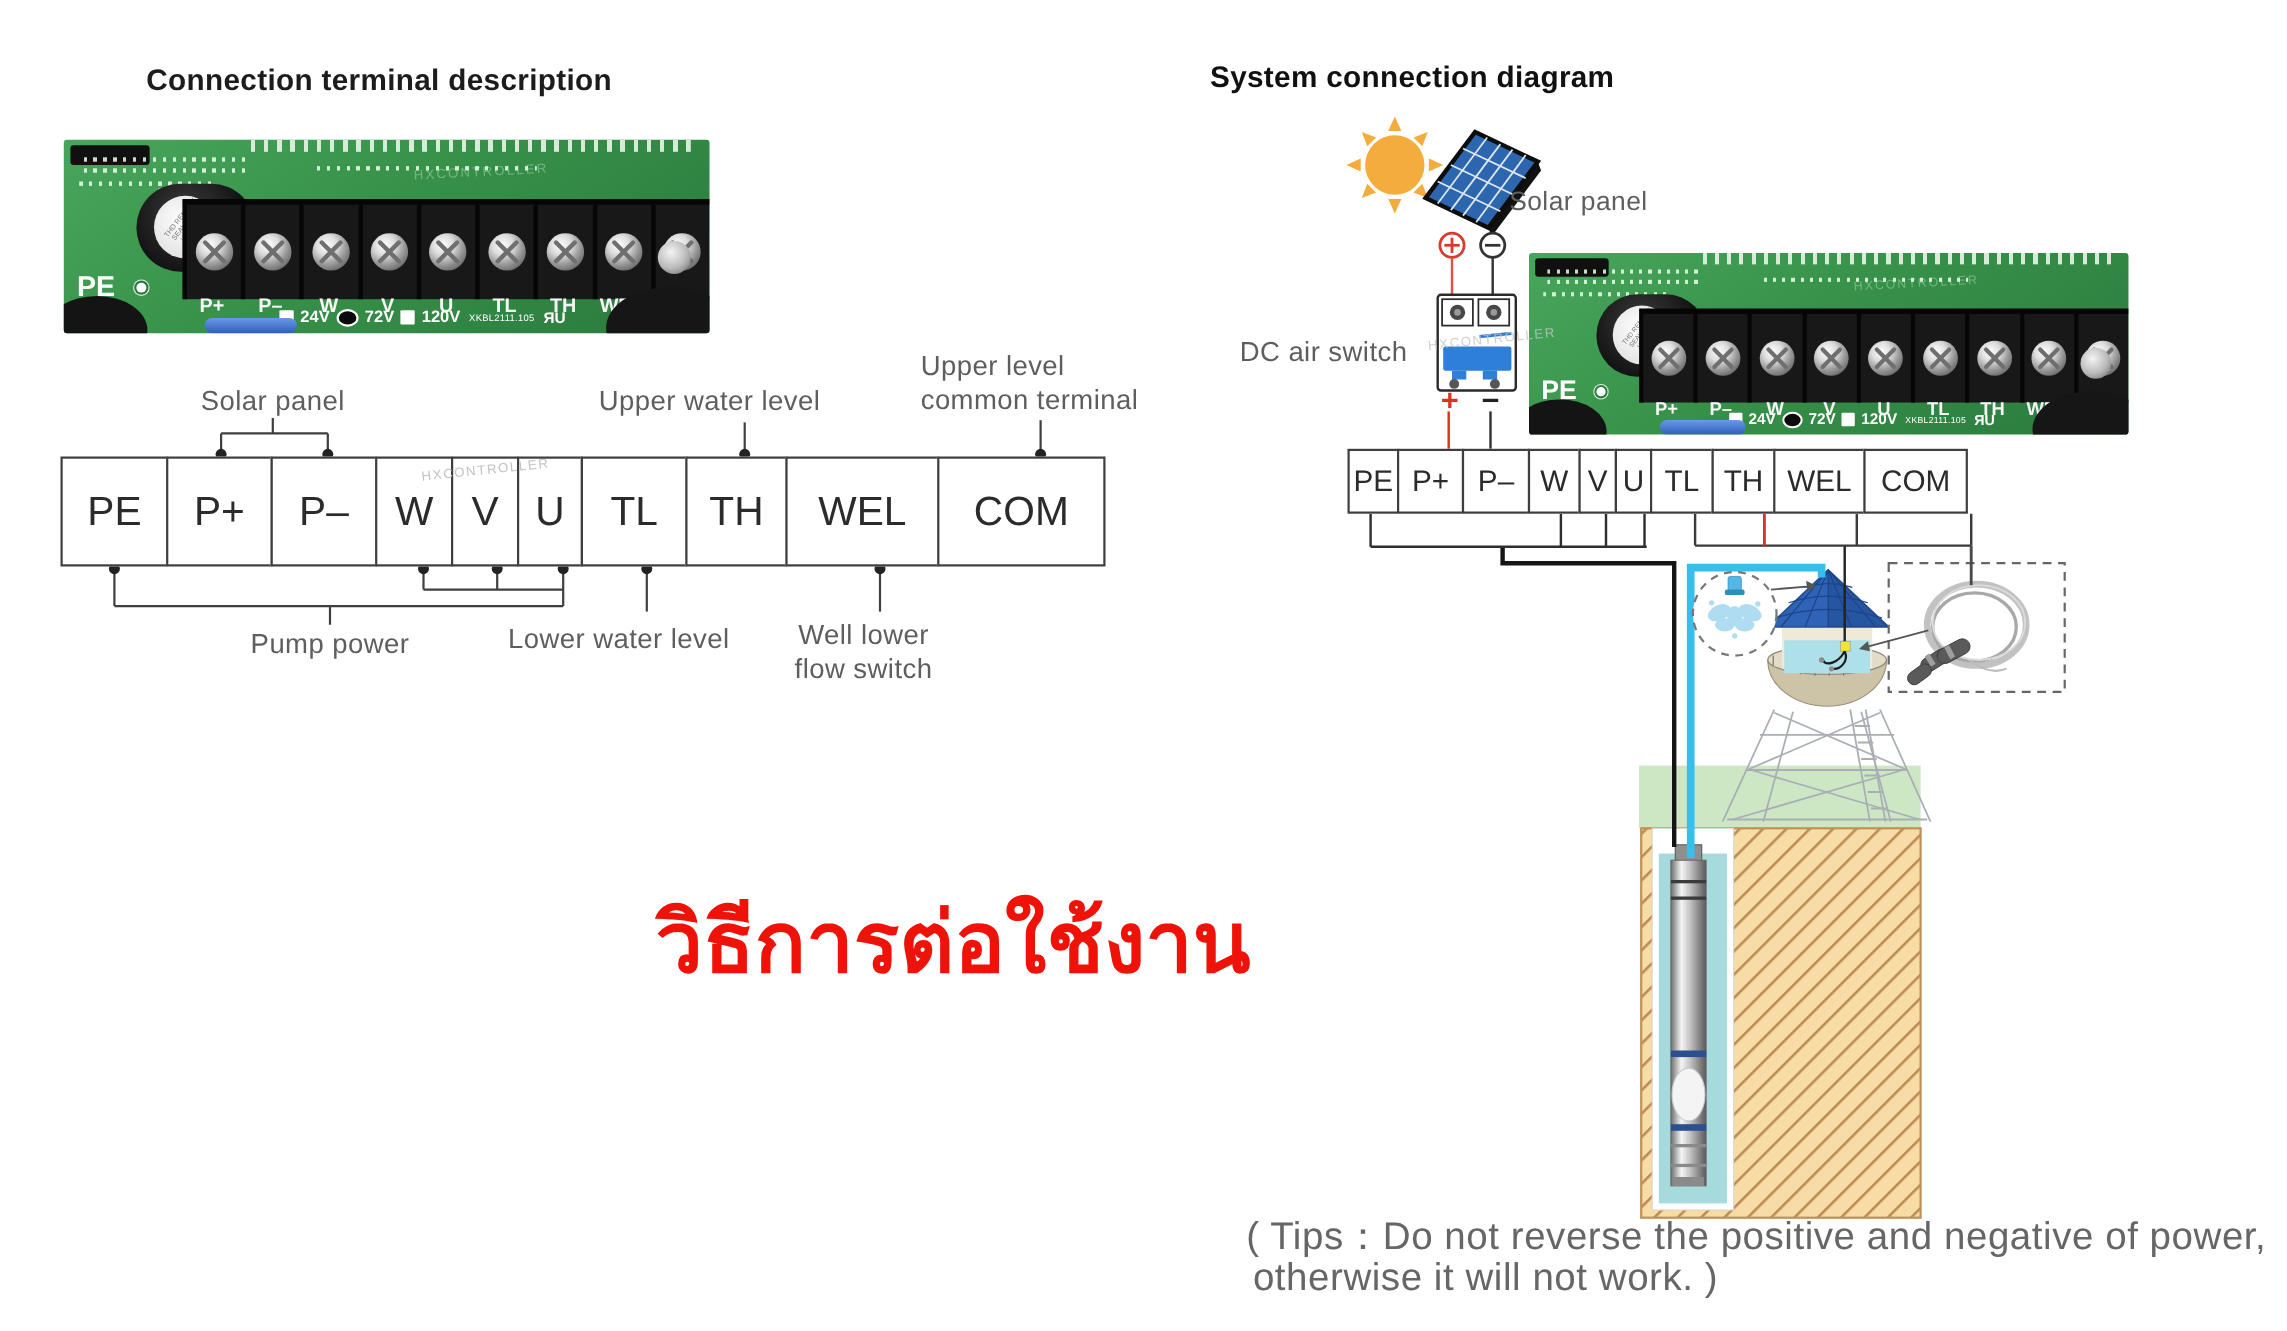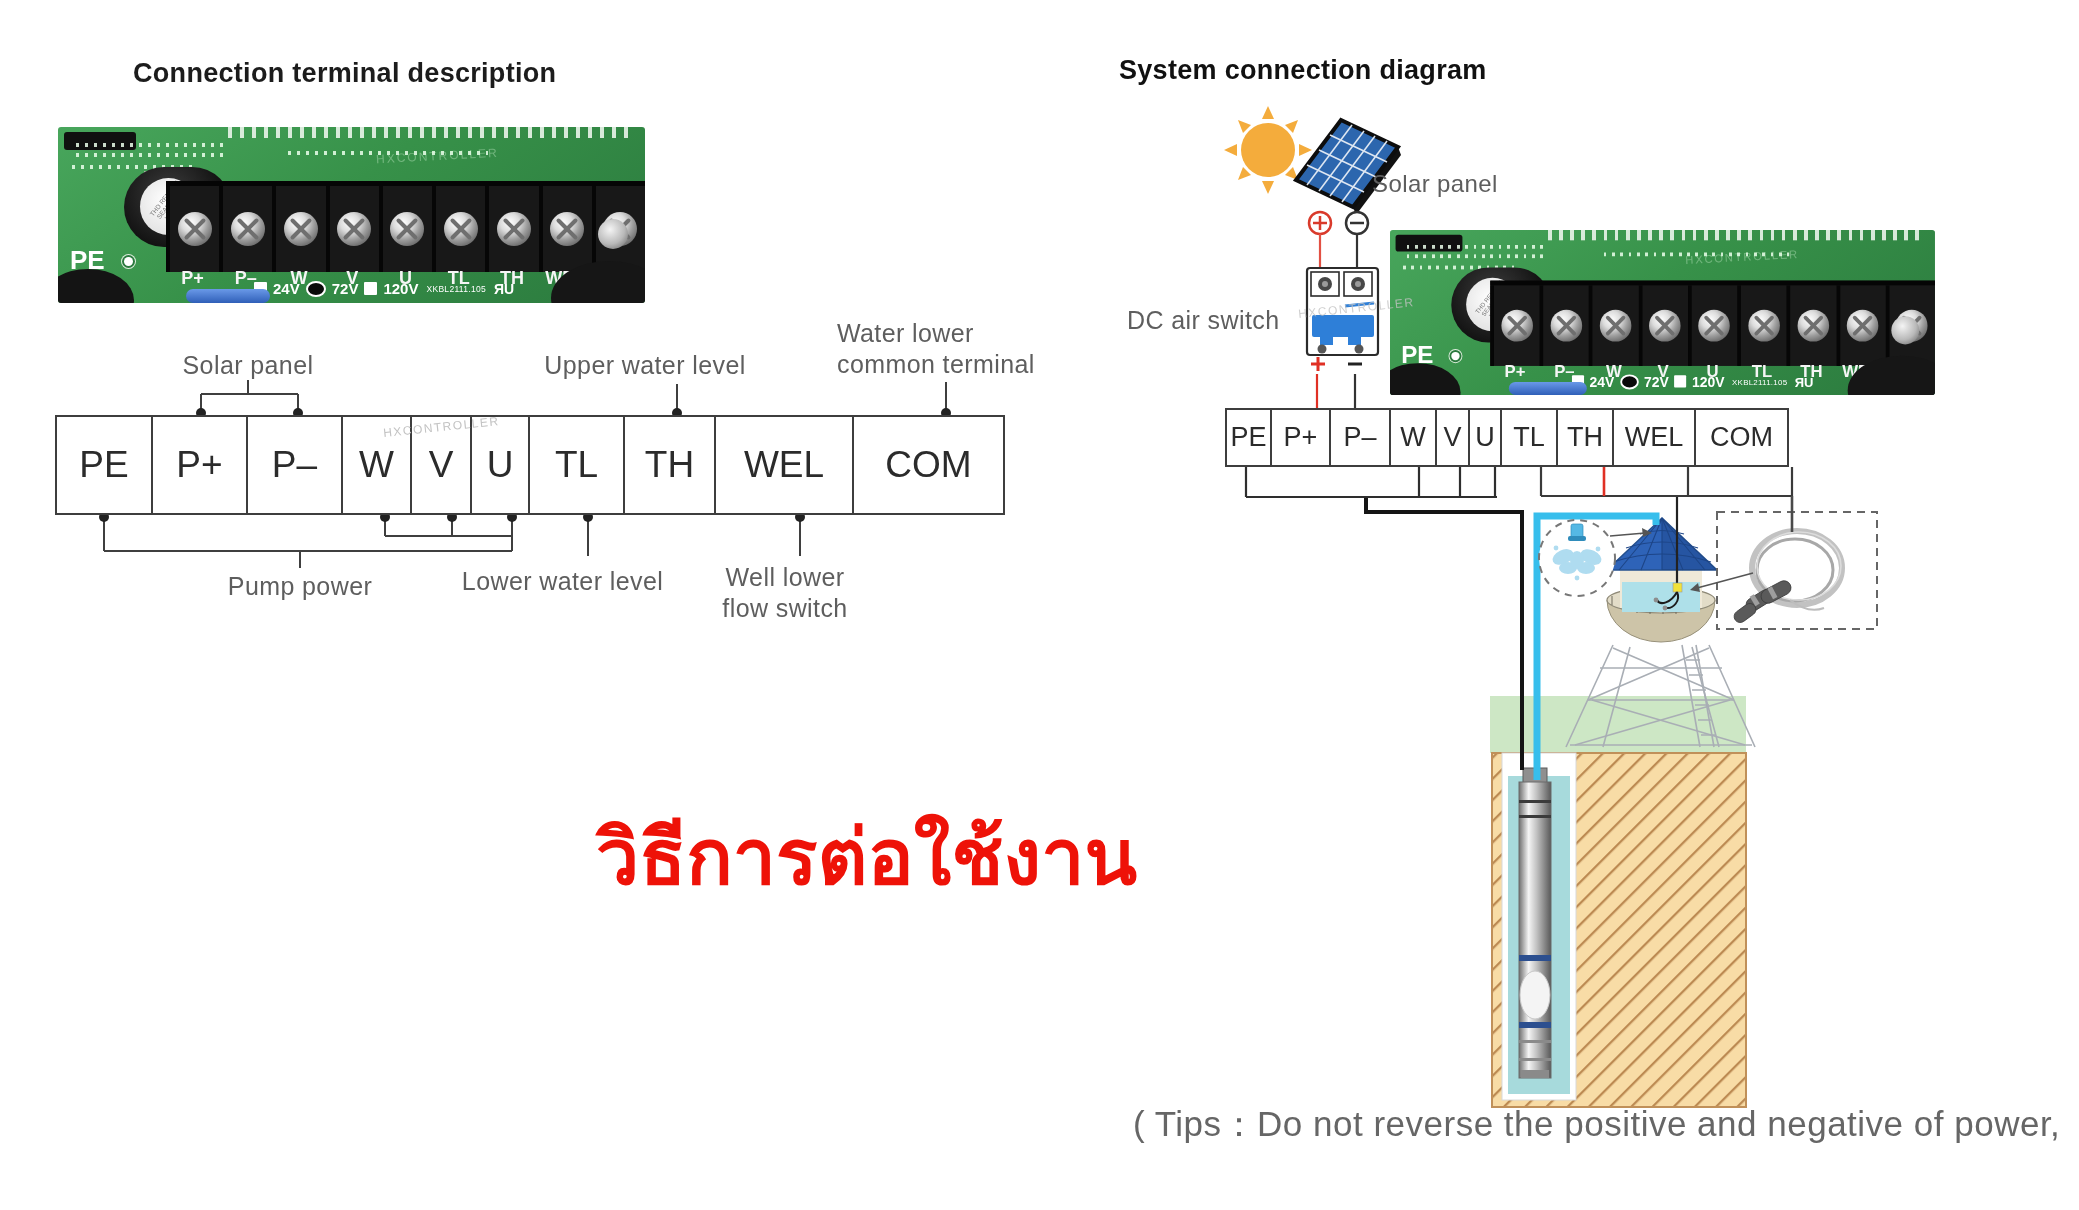--- a/index.html
+++ b/index.html
@@ -63,21 +63,21 @@
             background:linear-gradient(#6a99e8,#2f5fb8);}
   .pcbwm{position:absolute;left:318px;top:22px;color:rgba(225,255,225,.34);font-size:12px;
          letter-spacing:2px;transform:rotate(-3deg);}
 </style>
 </head>
 <body>
 
 <div class="stage">
 
   <div class="abs title" style="left:105px;top:58px;margin-left:28px;">Connection terminal description</div>
-  <div class="abs title" style="left:1100px;top:55px;color:#111;margin-left:19px;">System connection diagram</div>
+  <div class="abs title" style="left:1100px;top:55px;color:#111;">System connection diagram</div>
 
   <div class="pcb" style="left:58px;top:127px;">
     <div class="chiprect"></div>
     <div class="pins" style="left:170px;width:400px;"></div>
     <div class="dotrow" style="left:18px;top:16px;width:150px;"></div>
     <div class="dotrow" style="left:18px;top:26px;width:150px;"></div>
     <div class="dotrow" style="left:14px;top:38px;width:120px;"></div>
     <div class="dotrow" style="left:230px;top:24px;width:200px;"></div>
     <div class="smd" style="left:86px;top:44px;width:12px;height:7px;"></div>
     <div class="smd" style="left:86px;top:56px;width:12px;height:7px;"></div>
@@ -441,33 +441,34 @@
       <div class="tcell" style="width: 84px;">WEL</div>
       <div class="tcell" style="width: 95px;">COM</div>
     </div>
 
   <div class="abs hxwm" style="left:383px;top:420px;">HXCONTROLLER</div>
   <div class="abs hxwm" style="left:1298px;top:301px;opacity:.8;">HXCONTROLLER</div>
 
   <div class="abs lbl ctr" style="left:148px;top:350px;width:200px;">Solar panel</div>
   <div class="abs lbl ctr" style="left:490px;top:350px;width:310px;">Upper water level</div>
   <div class="abs lbl" style="left:837px;top:318px;">
-    <div>Water lower</div>
+    <div>Upper level</div>
     <div>common terminal</div>
   </div>
   <div class="abs lbl ctr" style="left:210px;top:571px;width:180px;">Pump power</div>
   <div class="abs lbl ctr" style="left:445px;top:566px;width:235px;">Lower water level</div>
   <div class="abs lbl ctr" style="left:700px;top:562px;width:170px;">
     <div>Well lower</div>
     <div>flow switch</div>
   </div>
 
   <div class="abs lbl" style="left:1372px;top:168px;font-size:24px;">Solar panel</div>
   <div class="abs lbl" style="left:1127px;top:305px;">DC air switch</div>
 
   <div class="abs thai" style="left:596px;top:796px;">วิธีการต่อใช้งาน</div>
 
 
   <div class="abs tips" style="left:1133px;top:1105px;">
     <div>( Tips：Do not reverse the positive and negative of power,</div>
+    <div style="margin-left:6px;">otherwise it will not work. )</div>
   </div>
 
 </div>
 
 </body></html>

